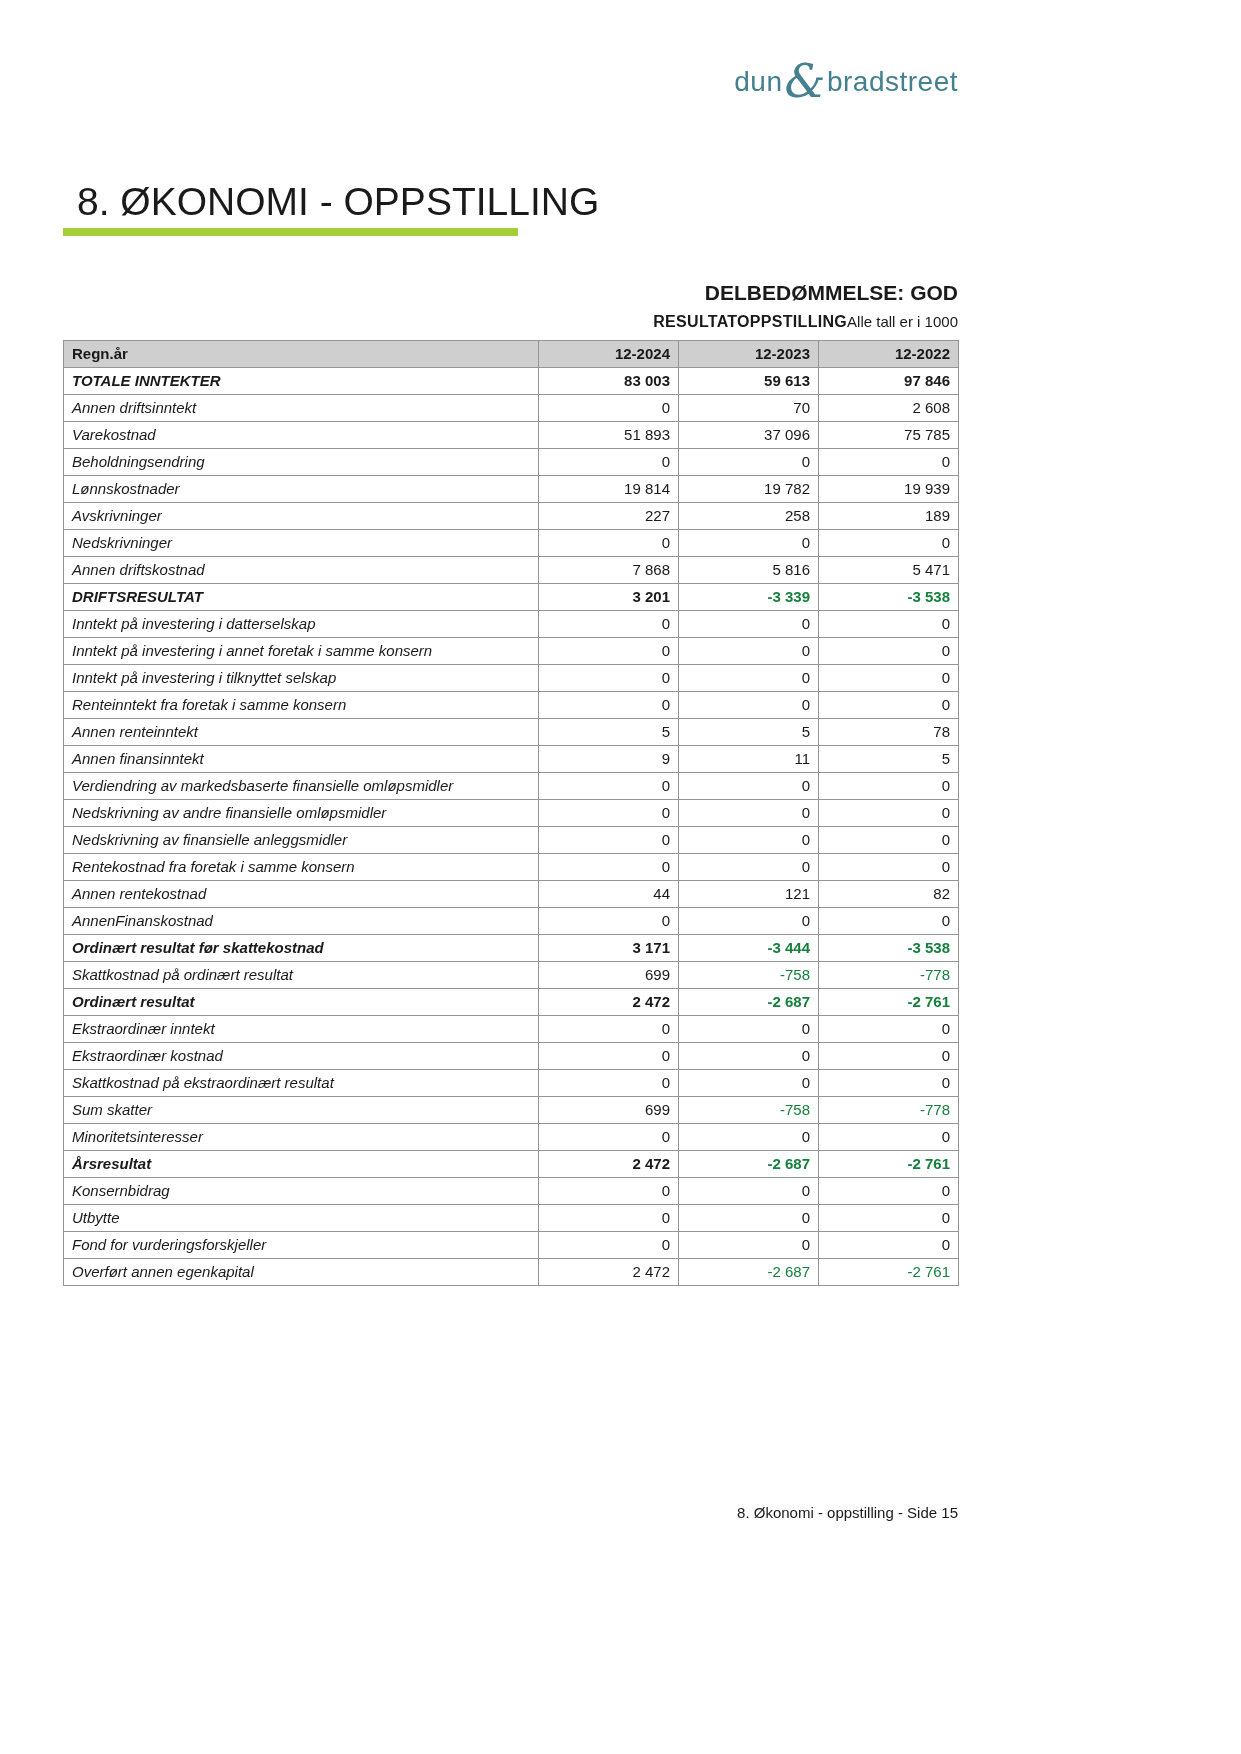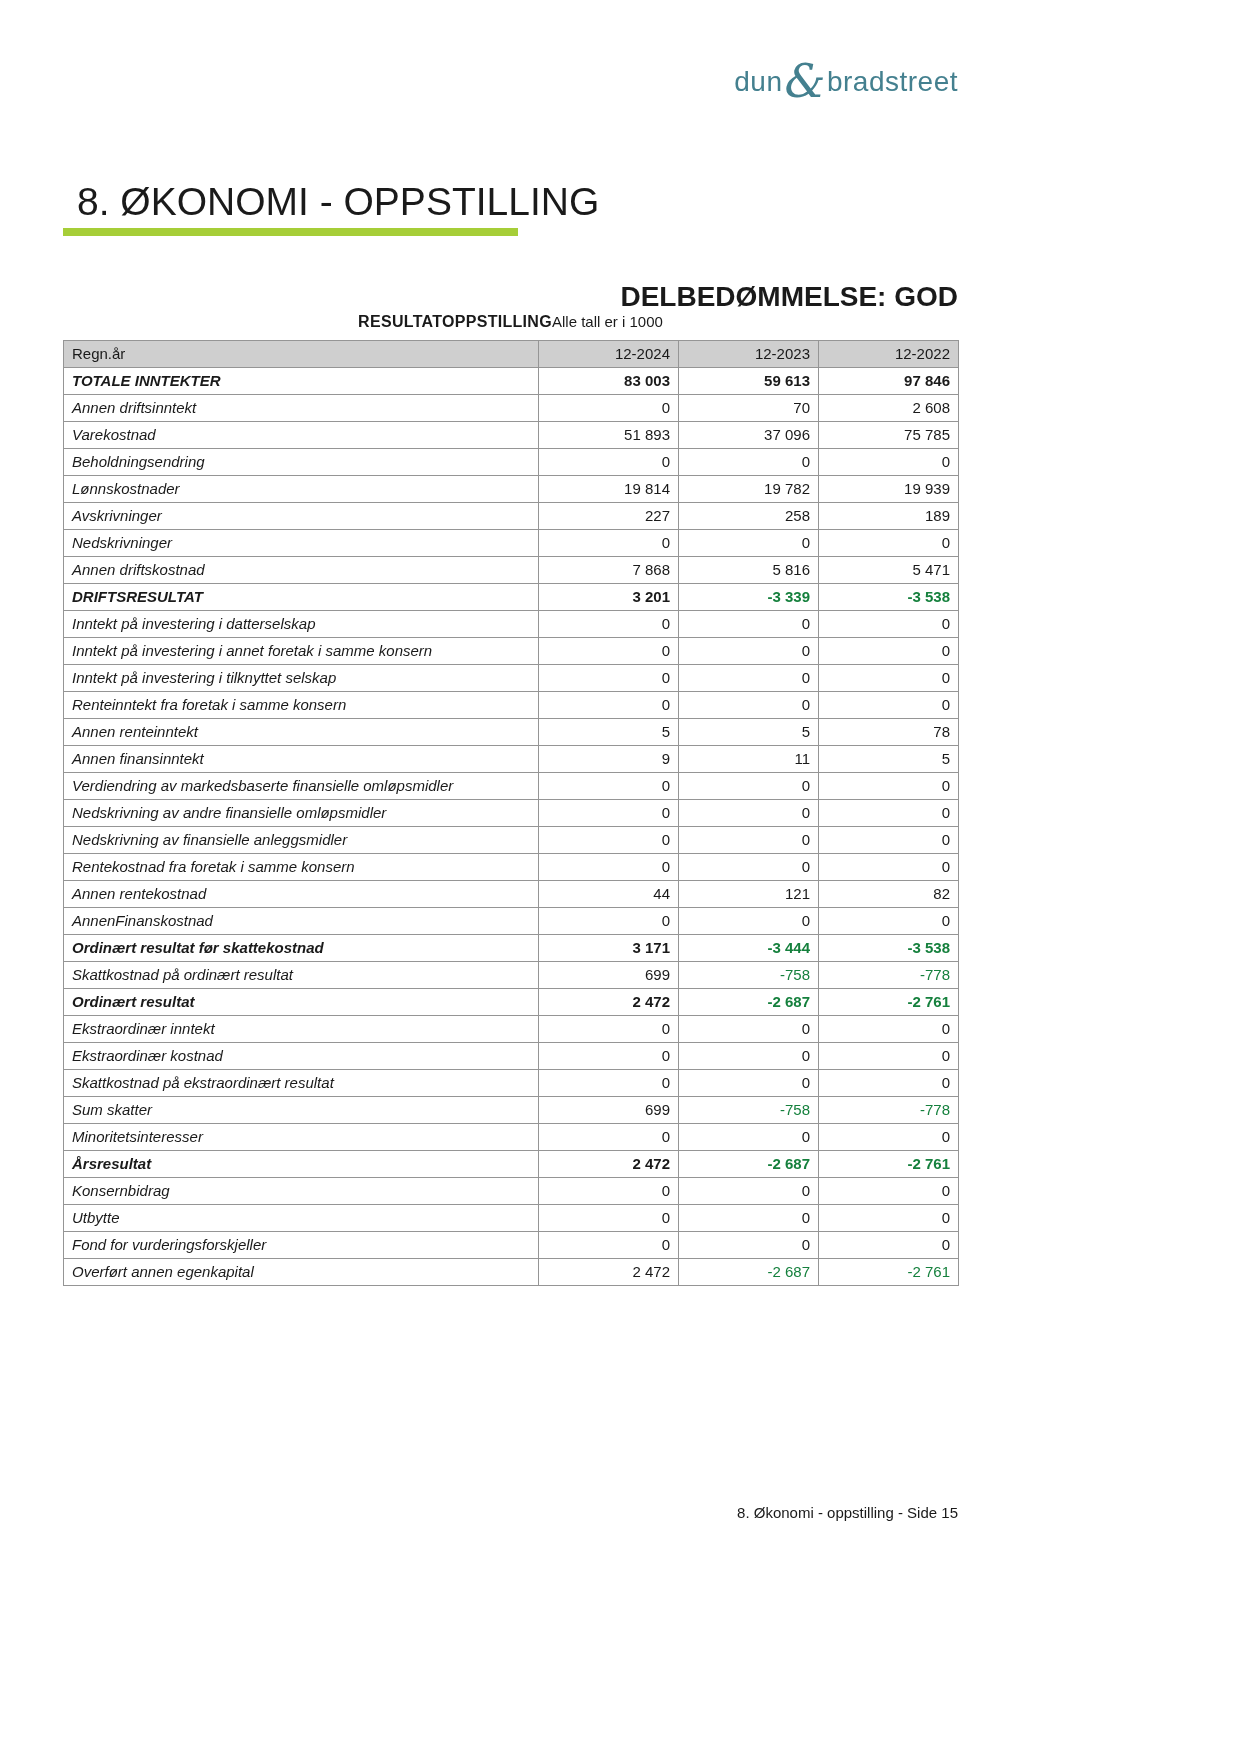--- a/index.html
+++ b/index.html
@@ -52,32 +52,32 @@
     top: 228px;
     left: 0;
     width: 455px;
     height: 8px;
     background: #a6ce38;
   }
   .assessment {
     position: absolute;
     top: 281px;
     right: 0;
-    font-size: 28px;
+    font-size: 21px;
     font-weight: bold;
     text-align: right;
     white-space: nowrap;
   }
   .table-caption-row {
     position: absolute;
     top: 313px;
     left: 0;
     width: 100%;
     display: flex;
-    justify-content: center;
+    justify-content: flex-end;
     align-items: baseline;
   }
   .table-caption-row .table-title {
     font-size: 16px;
     font-weight: bold;
     letter-spacing: 0.3px;
   }
   .table-caption-row .units-note {
     font-size: 15px;
   }
@@ -95,21 +95,21 @@
     border: 1px solid #959595;
     padding: 3px 8px 4px 8px;
     line-height: 19px;
     overflow: hidden;
     white-space: nowrap;
   }
   table.statement col.c-label { width: 475px; }
   table.statement col.c-num { width: 140px; }
   table.statement thead th {
     background: #cfcfcf;
-    font-weight: normal;
+    font-weight: bold;
     text-align: right;
   }
   table.statement thead th.label { text-align: left; }
   table.statement td.label { text-align: left; font-style: italic; }
   table.statement td.num { text-align: right; }
   table.statement tr.bold td { font-weight: bold; }
   table.statement td.neg { color: #15803d; }
   .page-footer {
     position: absolute;
     top: 1504px;

